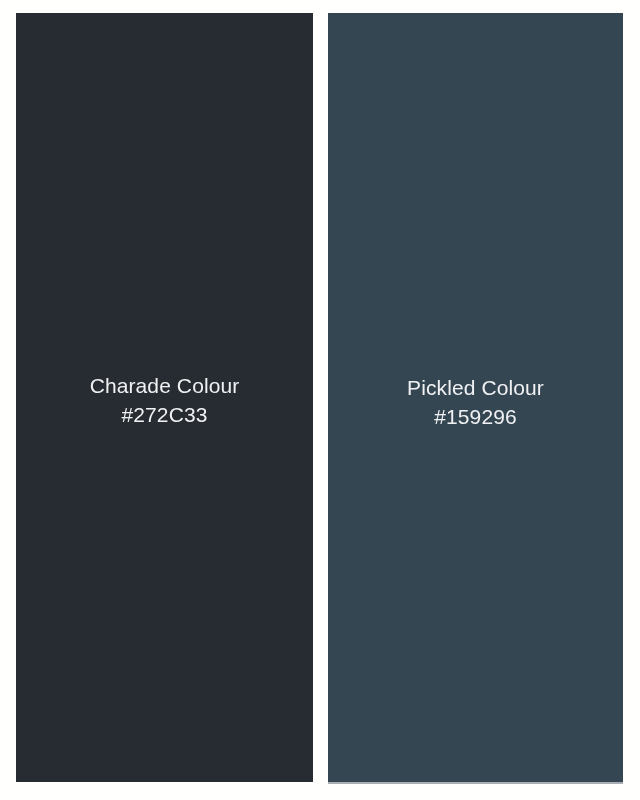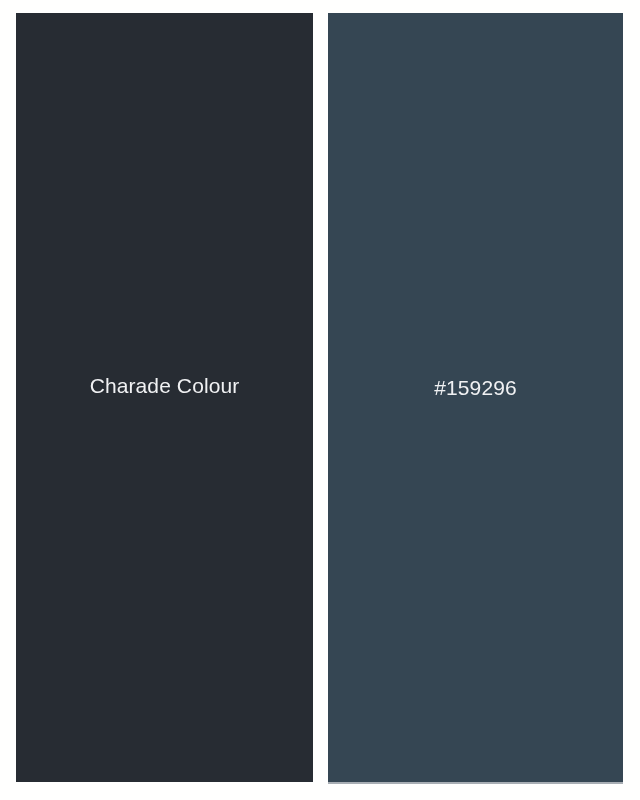--- a/index.html
+++ b/index.html
@@ -71,22 +71,24 @@
   }
 </style>
 </head>
 <body style="background: rgb(255, 255, 254);">
 
 <div id="swatch-board">
 
   <div class="swatch-panel" id="swatch-panel-left" style="background-color: rgb(39, 44, 51);">
     <div class="swatch-caption" id="swatch-caption-left" style="color: rgb(240, 241, 243);">
       <span class="caption-name">Charade Colour</span>
+      <span class="caption-hex">#272C33</span>
     </div>
   </div>
 
   <div class="swatch-panel" id="swatch-panel-right" style="background-color: rgb(53, 70, 83); border-bottom-color: rgb(168, 174, 180);">
     <div class="swatch-caption" id="swatch-caption-right" style="color: rgb(240, 241, 243);">
+      <span class="caption-name">Pickled Colour</span>
       <span class="caption-hex">#159296</span>
     </div>
   </div>
 
 </div>
 
 </body></html>

